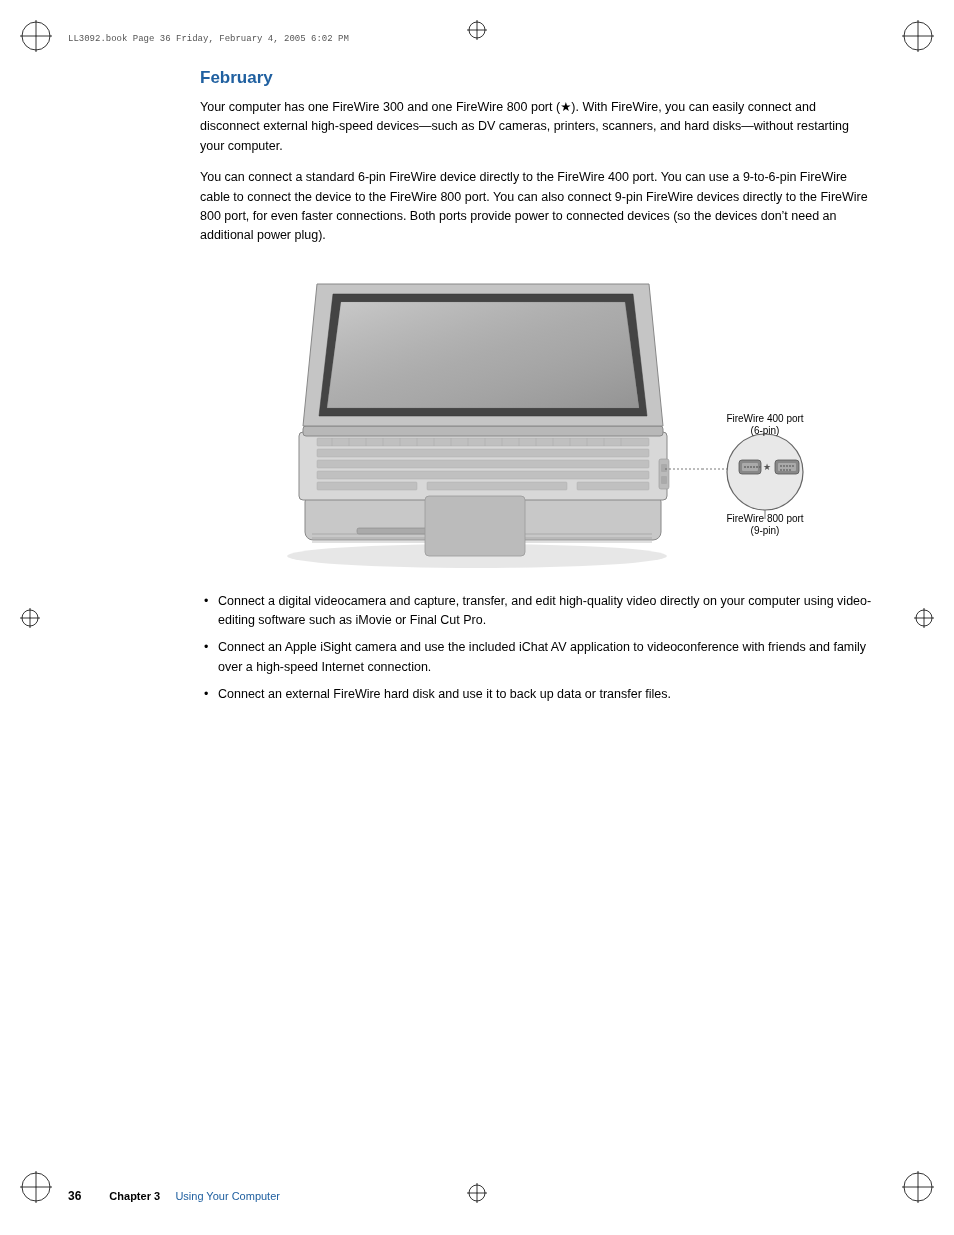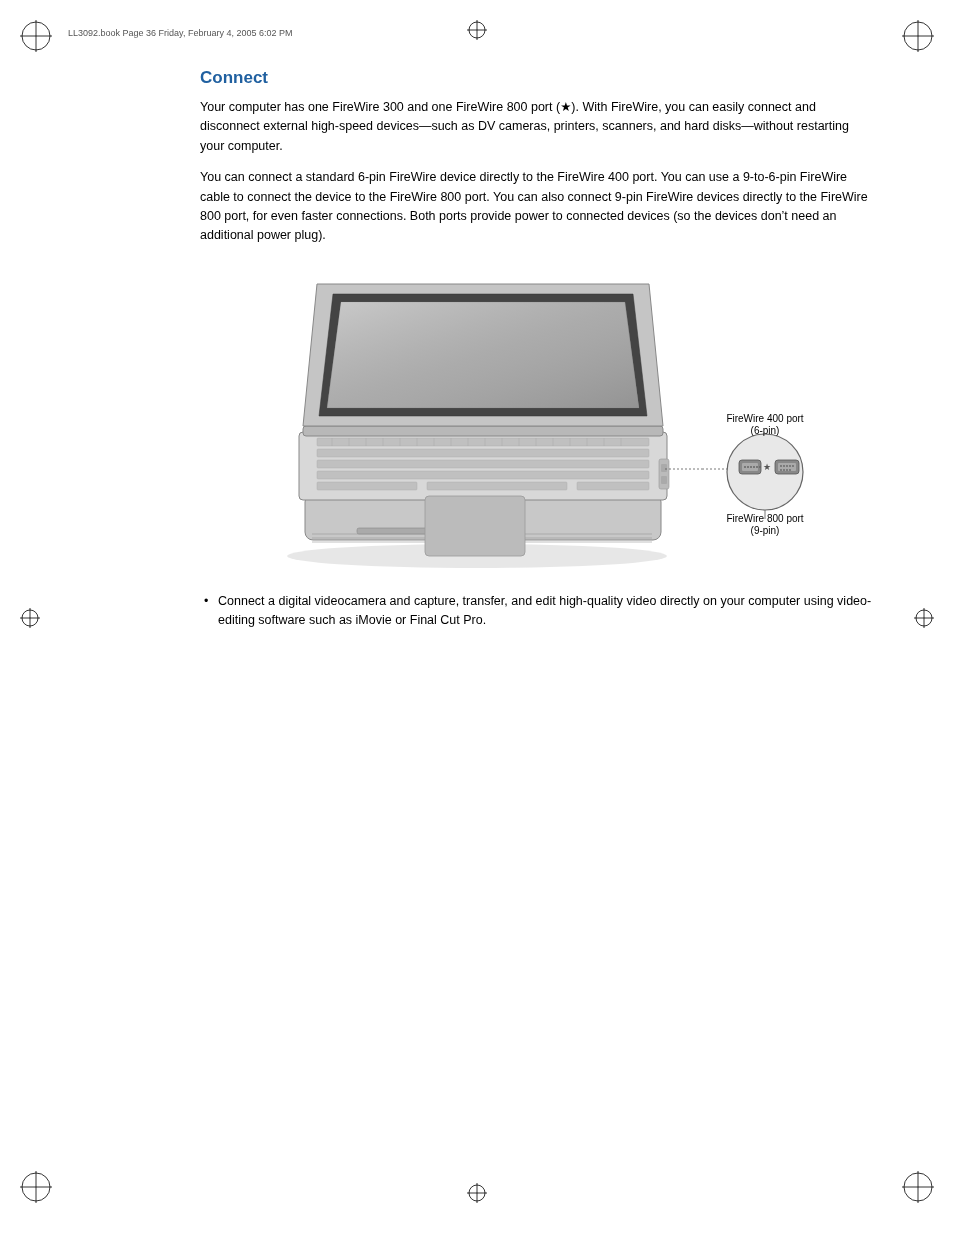--- a/index.html
+++ b/index.html
@@ -47,24 +47,24 @@
       height: 24px;
     }
     .center-left { left: 18px; top: 50%; transform: translateY(-50%); }
     .center-right { right: 18px; top: 50%; transform: translateY(-50%); }
     .center-top { top: 18px; left: 50%; transform: translateX(-50%); }
     .center-bottom { bottom: 30px; left: 50%; transform: translateX(-50%); }
 
     
     .header-meta {
       position: absolute;
-      top: 28px;
+      top: 34px;
       left: 68px;
       font-size: 9px;
-      font-family: Liberation Sans, sans-serif;
+      font-family: Liberation Mono, monospace;
       color: #555;
       white-space: nowrap;
     }
 
     
     .content {
       position: absolute;
       top: 68px;
       left: 200px;
       right: 80px;
@@ -222,21 +222,21 @@
       <circle cx="12" cy="12" r="8" fill="none" stroke="#000" stroke-width="0.8"></circle>
       <line x1="12" y1="2" x2="12" y2="22" stroke="#000" stroke-width="0.8"></line>
       <line x1="2" y1="12" x2="22" y2="12" stroke="#000" stroke-width="0.8"></line>
     </svg>
   </div>
 
   <div class="header-meta">LL3092.book  Page 36  Friday, February 4, 2005  6:02 PM</div>
 
   <div class="content">
 
-    <h1 class="section-title">Connect</h1>
+    <h1 class="section-title">February</h1>
 
     <p class="body-text">Your computer has one FireWire 300 and one FireWire 800 port (★). With FireWire, you can easily connect and disconnect external high-speed devices—such as DV cameras, printers, scanners, and hard disks—without restarting your computer.</p>
 
     <p class="body-text">You can connect a standard 6-pin FireWire device directly to the FireWire 400 port. You can use a 9-to-6-pin FireWire cable to connect the device to the FireWire 800 port. You can also connect 9-pin FireWire devices directly to the FireWire 800 port, for even faster connections. Both ports provide power to connected devices (so the devices don’t need an additional power plug).</p>
 
     <div class="illustration-wrapper">
       <svg viewBox="0 0 560 310" width="560" height="310" xmlns="http://www.w3.org/2000/svg">
 
         <ellipse cx="220" cy="292" rx="190" ry="12" fill="#d0d0d0" opacity="0.5"></ellipse>
 
@@ -344,18 +344,28 @@
         <text x="508" y="270" font-family="Arial, Helvetica, sans-serif" font-size="10" fill="#000" text-anchor="middle">(9-pin)</text>
 
         <line x1="508" y1="246" x2="508" y2="255" stroke="#555" stroke-width="0.8"></line>
 
       </svg>
     </div>
 
 
     <ul class="bullet-list">
       <li>Connect a digital videocamera and capture, transfer, and edit high-quality video directly on your computer using video-editing software such as iMovie or Final Cut Pro.</li>
+      <li>Connect an Apple iSight camera and use the included iChat AV application to videoconference with friends and family over a high-speed Internet connection.</li>
+      <li>Connect an external FireWire hard disk and use it to back up data or transfer files.</li>
     </ul>
 
   </div>
 
+  <div class="footer">
+    <span class="footer-page-num">36</span>
+    <span class="footer-chapter">
+      <span class="bold">Chapter 3</span>
+      &nbsp;&nbsp;&nbsp;
+      <span class="blue">Using Your Computer</span>
+    </span>
+  </div>
 
 </div>
 
 </body></html>

